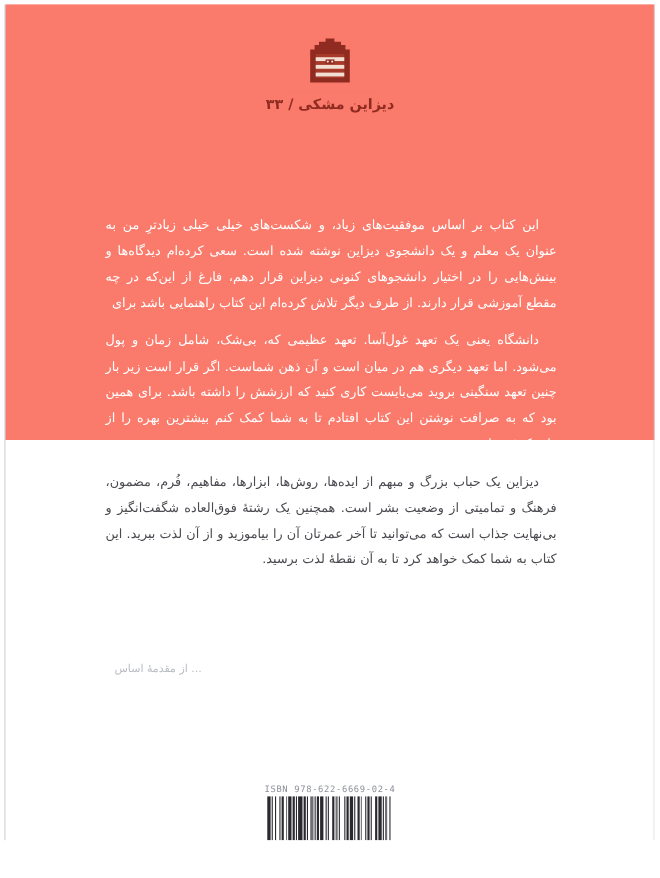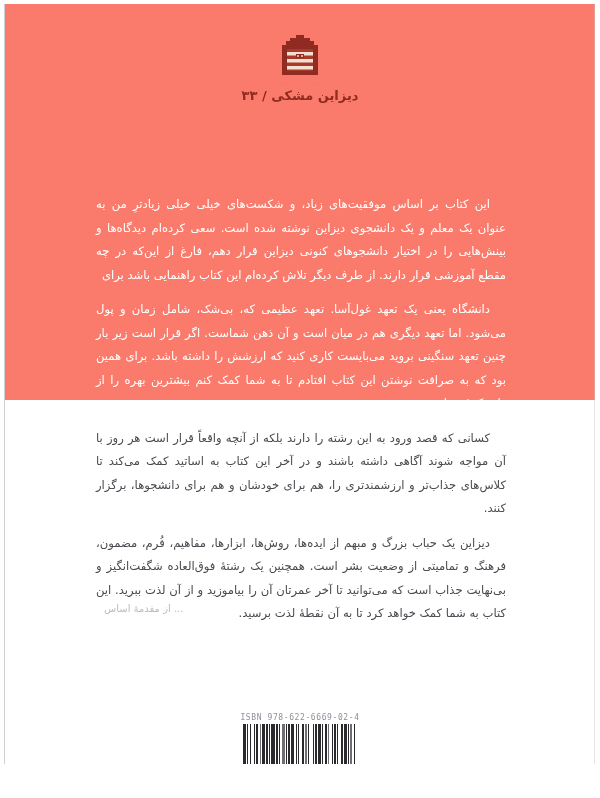--- a/index.html
+++ b/index.html
@@ -187,21 +187,20 @@
     </div>
     <div class="series-line">
       <span class="dots">· · · · · · · · · · · · · · · · · · · · · · · · · ·</span>
     </div>
     <div class="series-label">دیزاین مشکی / ۳۳</div>
   </div>
 
   <div class="body-block">
     <p class="para on-coral">این کتاب بر اساس موفقیت‌های زیاد، و شکست‌های خیلی خیلی زیادترِ من به عنوان یک معلم و یک دانشجوی دیزاین نوشته شده است. سعی کرده‌ام دیدگاه‌ها و بینش‌هایی را در اختیار دانشجوهای کنونی دیزاین قرار دهم، فارغ از این‌که در چه مقطع آموزشی قرار دارند. از طرف دیگر تلاش کرده‌ام این کتاب راهنمایی باشد برای</p>
     <p class="para on-coral">دانشگاه یعنی یک تعهد غول‌آسا. تعهد عظیمی که، بی‌شک، شامل زمان و پول می‌شود. اما تعهد دیگری هم در میان است و آن ذهن شماست. اگر قرار است زیر بار چنین تعهد سنگینی بروید می‌بایست کاری کنید که ارزشش را داشته باشد. برای همین بود که به صرافت نوشتن این کتاب افتادم تا به شما کمک کنم بیشترین بهره را از دانشکدهٔ دیزاین ببرید.</p>
-    <p class="para on-white">کسانی که قصد ورود به این رشته را دارند بلکه از آنچه واقعاً قرار است هر روز با آن مواجه شوند آگاهی داشته باشند و در آخر این کتاب به اساتید کمک می‌کند تا کلاس‌های جذاب‌تر و ارزشمندتری را، هم برای خودشان و هم برای دانشجوها، برگزار کنند.</p>
     <p class="para on-white">دیزاین یک حباب بزرگ و مبهم از ایده‌ها، روش‌ها، ابزارها، مفاهیم، فُرم، مضمون، فرهنگ و تمامیتی از وضعیت بشر است. همچنین یک رشتهٔ فوق‌العاده شگفت‌انگیز و بی‌نهایت جذاب است که می‌توانید تا آخر عمرتان آن را بیاموزید و از آن لذت ببرید. این کتاب به شما کمک خواهد کرد تا به آن نقطهٔ لذت برسید.</p>
   </div>
 
   <div class="attribution">... از مقدمهٔ اساس</div>
 
   <div class="barcode-area">
     <div class="isbn-text">ISBN 978-622-6669-02-4</div>
     <div class="barcode" id="barcode-bars">
         <i style="width: 3px;"></i>
         <i class="gap" style="width: 1px;"></i>

